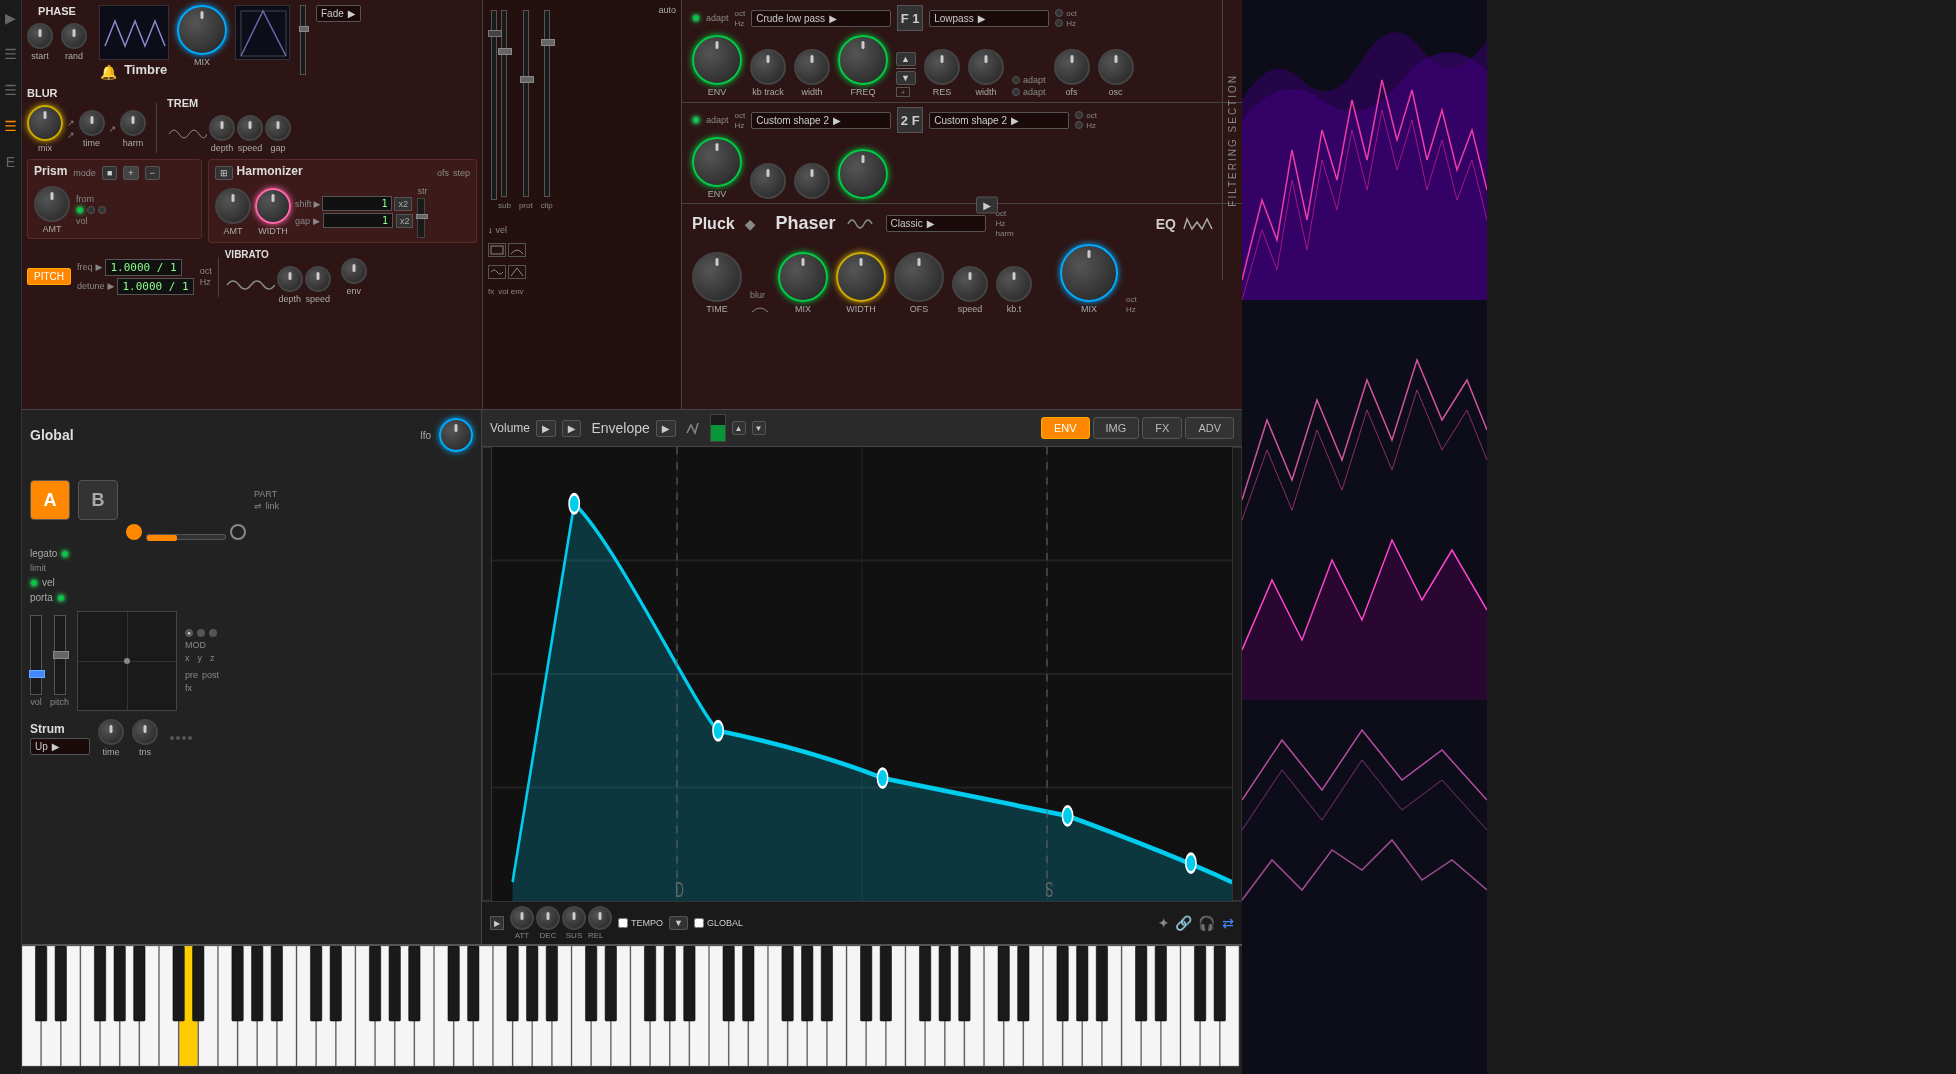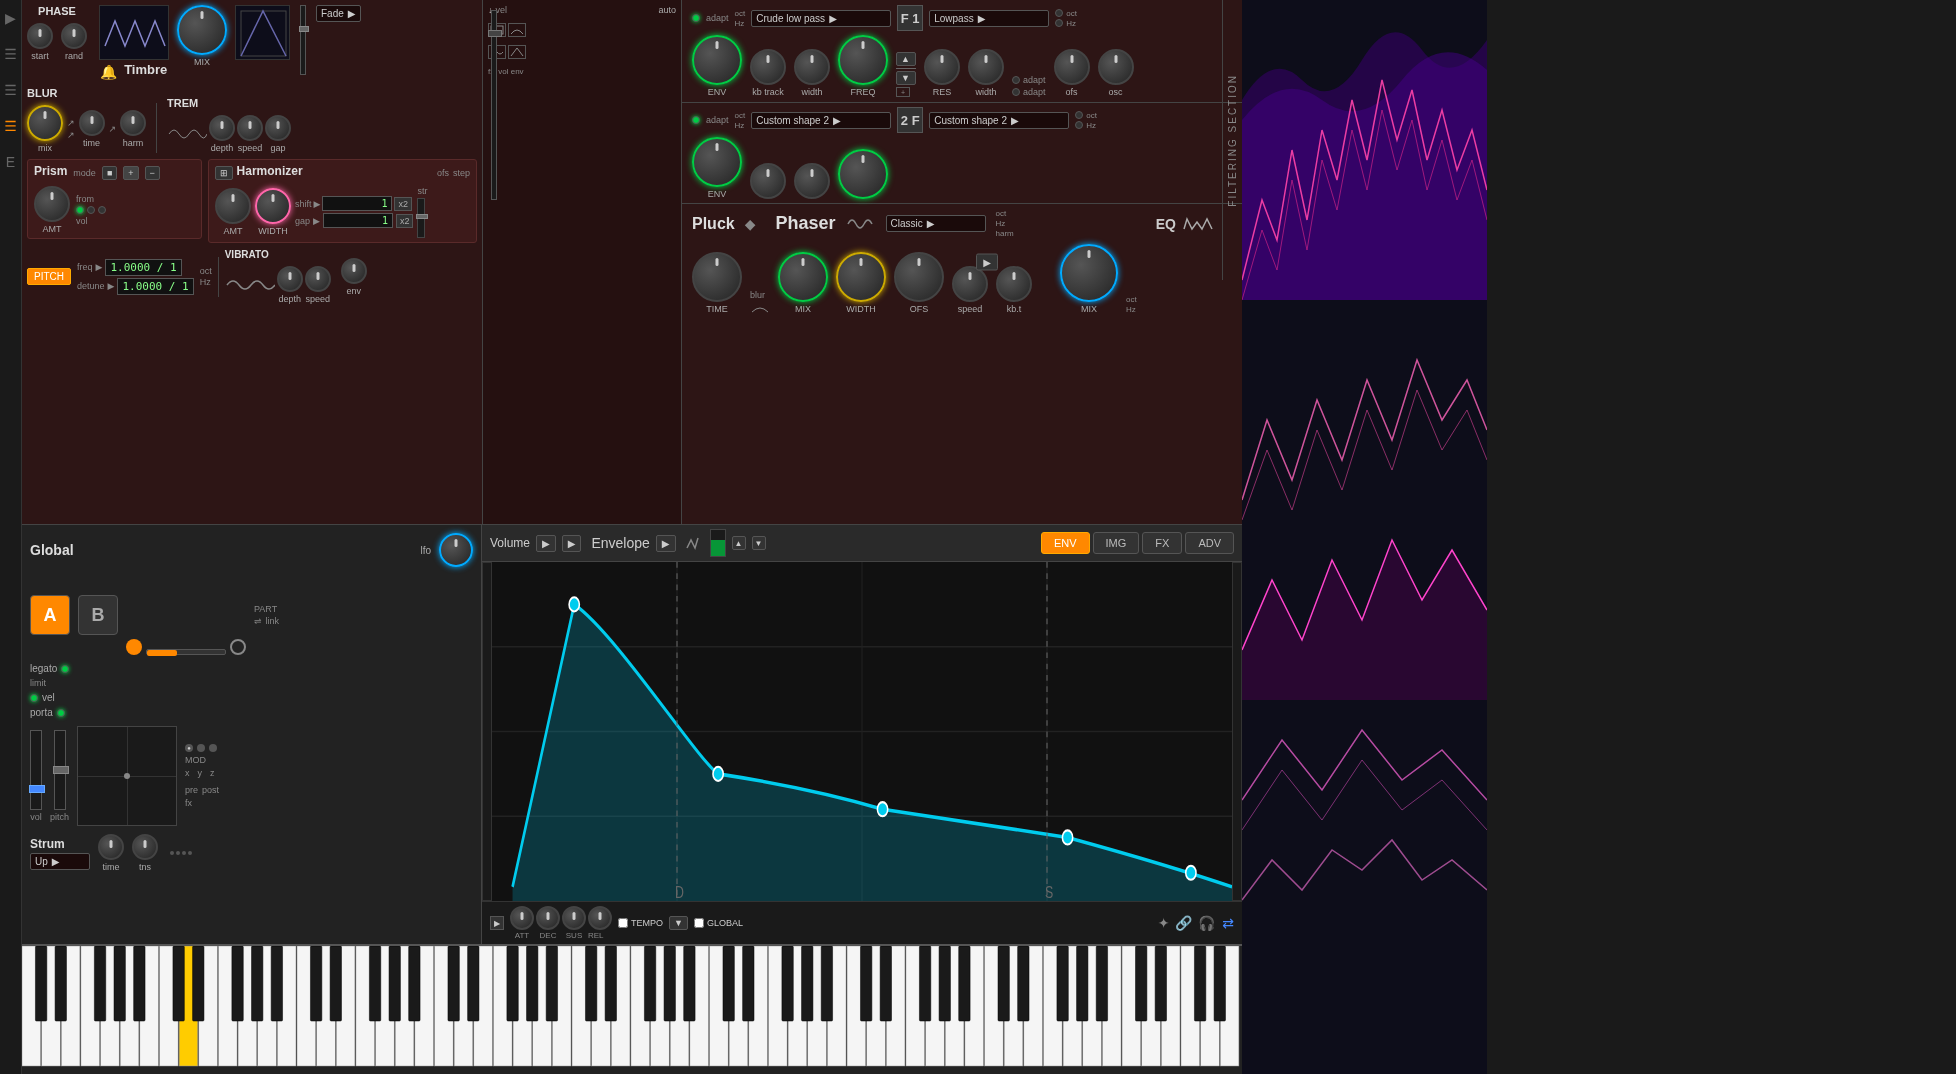--- a/index.html
+++ b/index.html
@@ -25,21 +25,21 @@
       height: 100%;
       background: #2a1a1a;
       display: flex;
       flex-direction: column;
       position: relative;
     }
 
     
     .top-section {
       display: flex;
-      height: 525px;
+      height: 410px;
       background: #2d1515;
       border-bottom: 1px solid #444;
       position: relative;
     }
 
     
     .left-controls {
       width: 460px;
       padding: 5px;
       position: relative;
@@ -632,20 +632,41 @@
           <div class="knob-group" style="margin-left:4px;">
             <div class="knob small"></div>
             <span class="knob-label">env</span>
           </div>
         </div>
       </div>
 
       <div class="middle-faders">
         <div style="position:absolute; top:5px; right:5px; font-size:9px; color:#aaa;">auto</div>
 
+        <div style="display:flex; gap:8px; padding:10px 15px; height:220px; align-items:flex-end;">
+
+          <div style="display:flex; flex-direction:column; align-items:center; gap:4px; height:100%;">
+            <div style="flex:1; width:6px; background:#1a1a1a; border:1px solid #555; position:relative;">
+              <div style="position:absolute; top:20%; left:-4px; width:14px; height:7px; background:#666; border:1px solid #888;"></div>
+            </div>
+            <span style="font-size:8px; color:#888;">sub</span>
+          </div>
+          <div style="display:flex; flex-direction:column; align-items:center; gap:4px; height:100%;">
+            <div style="flex:1; width:6px; background:#1a1a1a; border:1px solid #555; position:relative;">
+              <div style="position:absolute; top:35%; left:-4px; width:14px; height:7px; background:#666; border:1px solid #888;"></div>
+            </div>
+            <span style="font-size:8px; color:#888;">prot</span>
+          </div>
+          <div style="display:flex; flex-direction:column; align-items:center; gap:4px; height:100%;">
+            <div style="flex:1; width:6px; background:#1a1a1a; border:1px solid #555; position:relative;">
+              <div style="position:absolute; top:15%; left:-4px; width:14px; height:7px; background:#666; border:1px solid #888;"></div>
+            </div>
+            <span style="font-size:8px; color:#888;">clip</span>
+          </div>
+        </div>
 
         <div style="padding:5px; font-size:9px; color:#888; display:flex; gap:8px; flex-direction:column;">
           <div class="row" style="gap:3px;">
             <span style="color:#ccc;">↓</span>
             <span>vel</span>
           </div>
 
           <div style="display:flex; gap:2px;">
             <div style="width:18px; height:14px; border:1px solid #555; display:flex; align-items:center; justify-content:center;">
               <svg width="14" height="10" viewBox="0 0 14 10">

